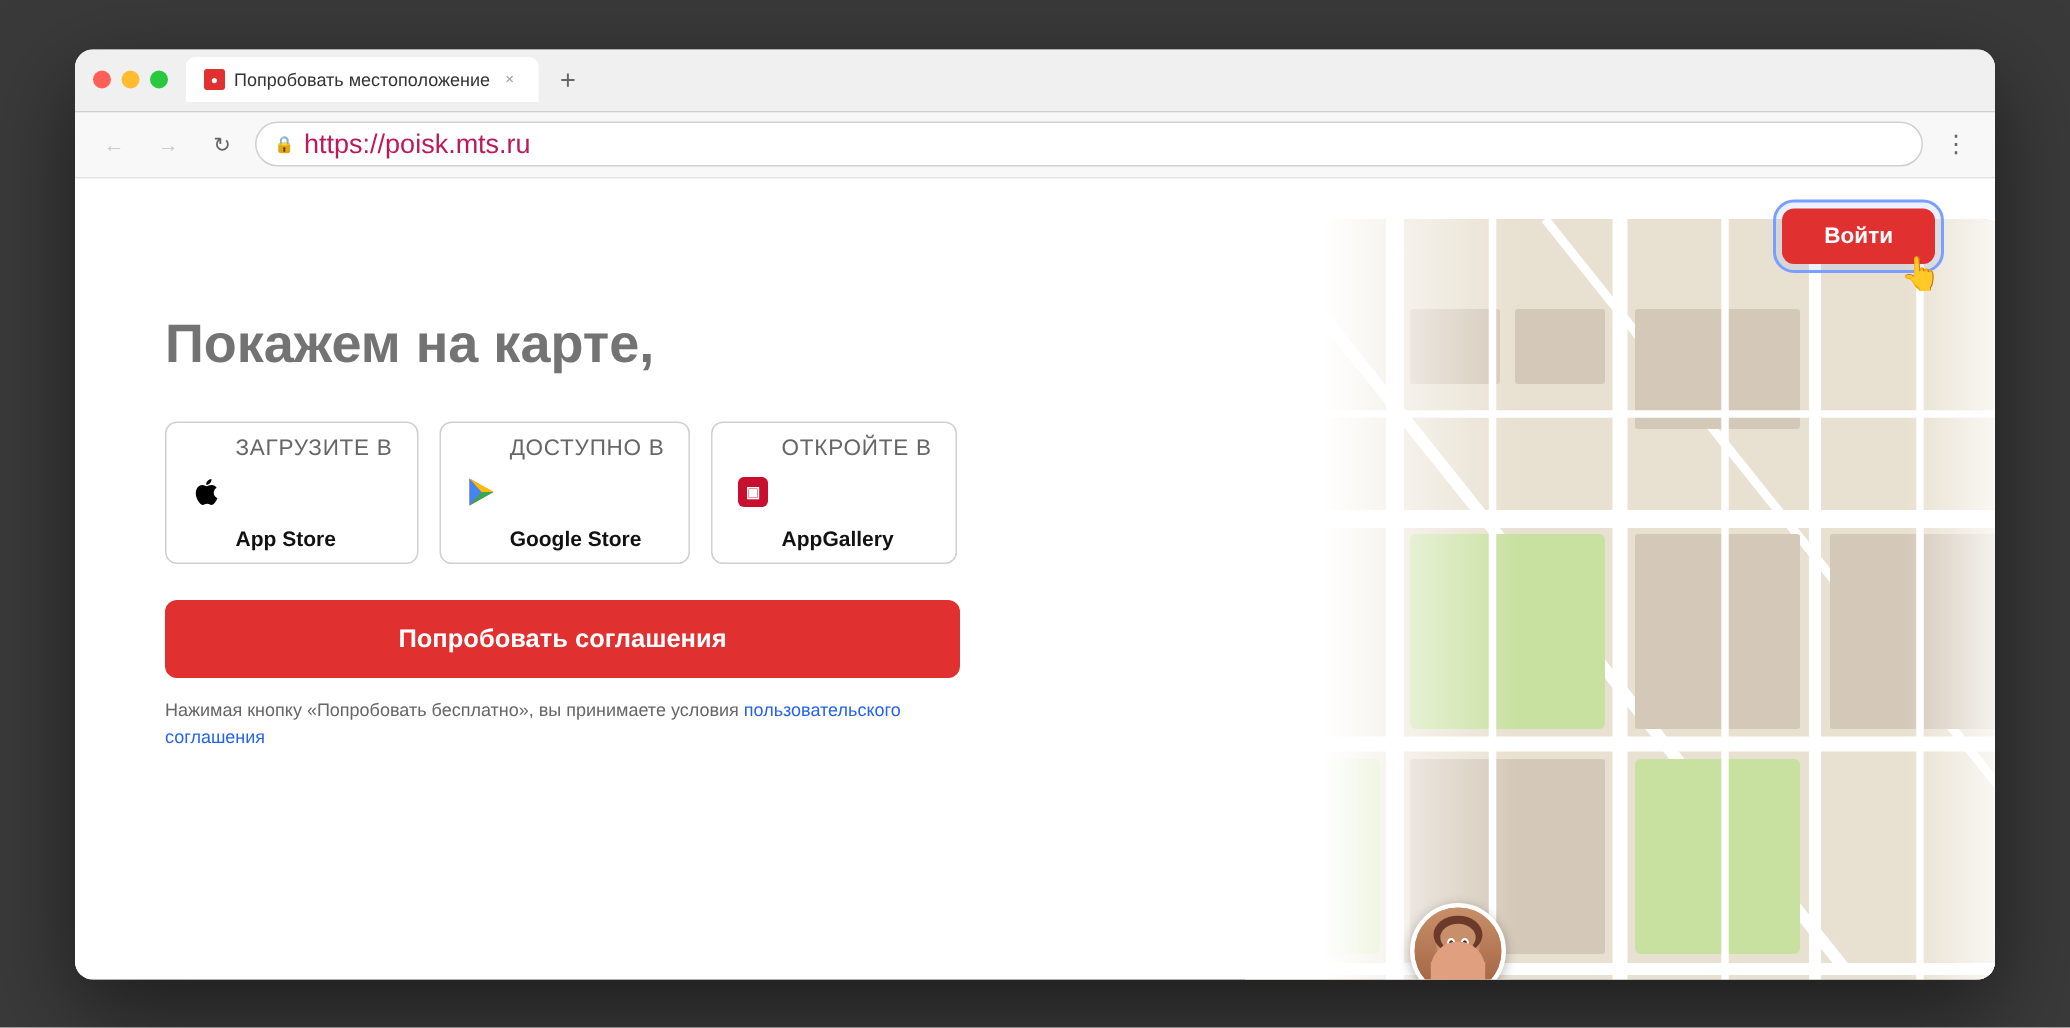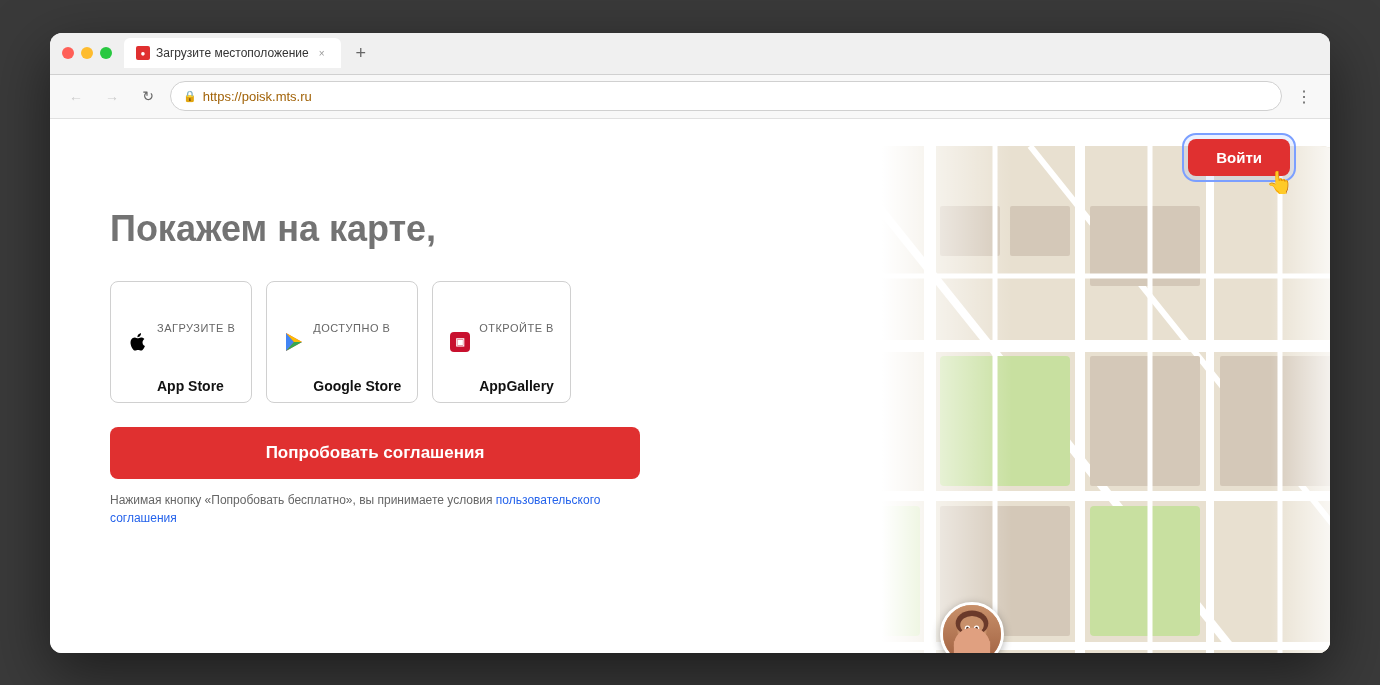--- a/index.html
+++ b/index.html
@@ -128,22 +128,22 @@
       padding: 0 12px;
       gap: 6px;
       font-size: 13px;
       color: #333;
     }
     .lock-icon {
       color: #888;
       font-size: 11px;
     }
     .url-text {
-      color: #a16207;
-      font-size: 13px;
+      color: #be185d;
+      font-size: 18px;
     }
     .menu-btn {
       width: 28px;
       height: 28px;
       border-radius: 50%;
       display: flex;
       align-items: center;
       justify-content: center;
       color: #666;
       font-size: 16px;
@@ -242,25 +242,24 @@
       height: 22px;
       display: flex;
       align-items: center;
       justify-content: center;
     }
     .store-btn-text {
       display: flex;
       flex-direction: column;
     }
     .store-btn-label {
-      font-size: 11px;
+      font-size: 15px;
       color: #666;
       text-transform: uppercase;
       letter-spacing: 0.5px;
-      margin-top: 32px;
     }
     .store-btn-name {
       font-size: 14px;
       font-weight: 600;
       color: #111;
       margin-top: 44px;
     }
     .try-btn {
       background: #e03030;
       color: white;
@@ -361,21 +360,21 @@
     <div class="traffic-lights">
       <div class="traffic-light tl-red"></div>
       <div class="traffic-light tl-yellow"></div>
       <div class="traffic-light tl-green"></div>
     </div>
     <div class="tab-bar">
       <div class="tab">
         <div class="tab-favicon">
           <span style="color:white;font-size:8px;">●</span>
         </div>
-        <span>Загрузите местоположение</span>
+        <span>Попробовать местоположение</span>
         <div class="tab-close">×</div>
       </div>
       <div class="tab-new">+</div>
     </div>
   </div>
 
   <div class="address-bar">
     <div class="nav-btn disabled">←</div>
     <div class="nav-btn disabled">→</div>
     <div class="nav-btn">↻</div>

